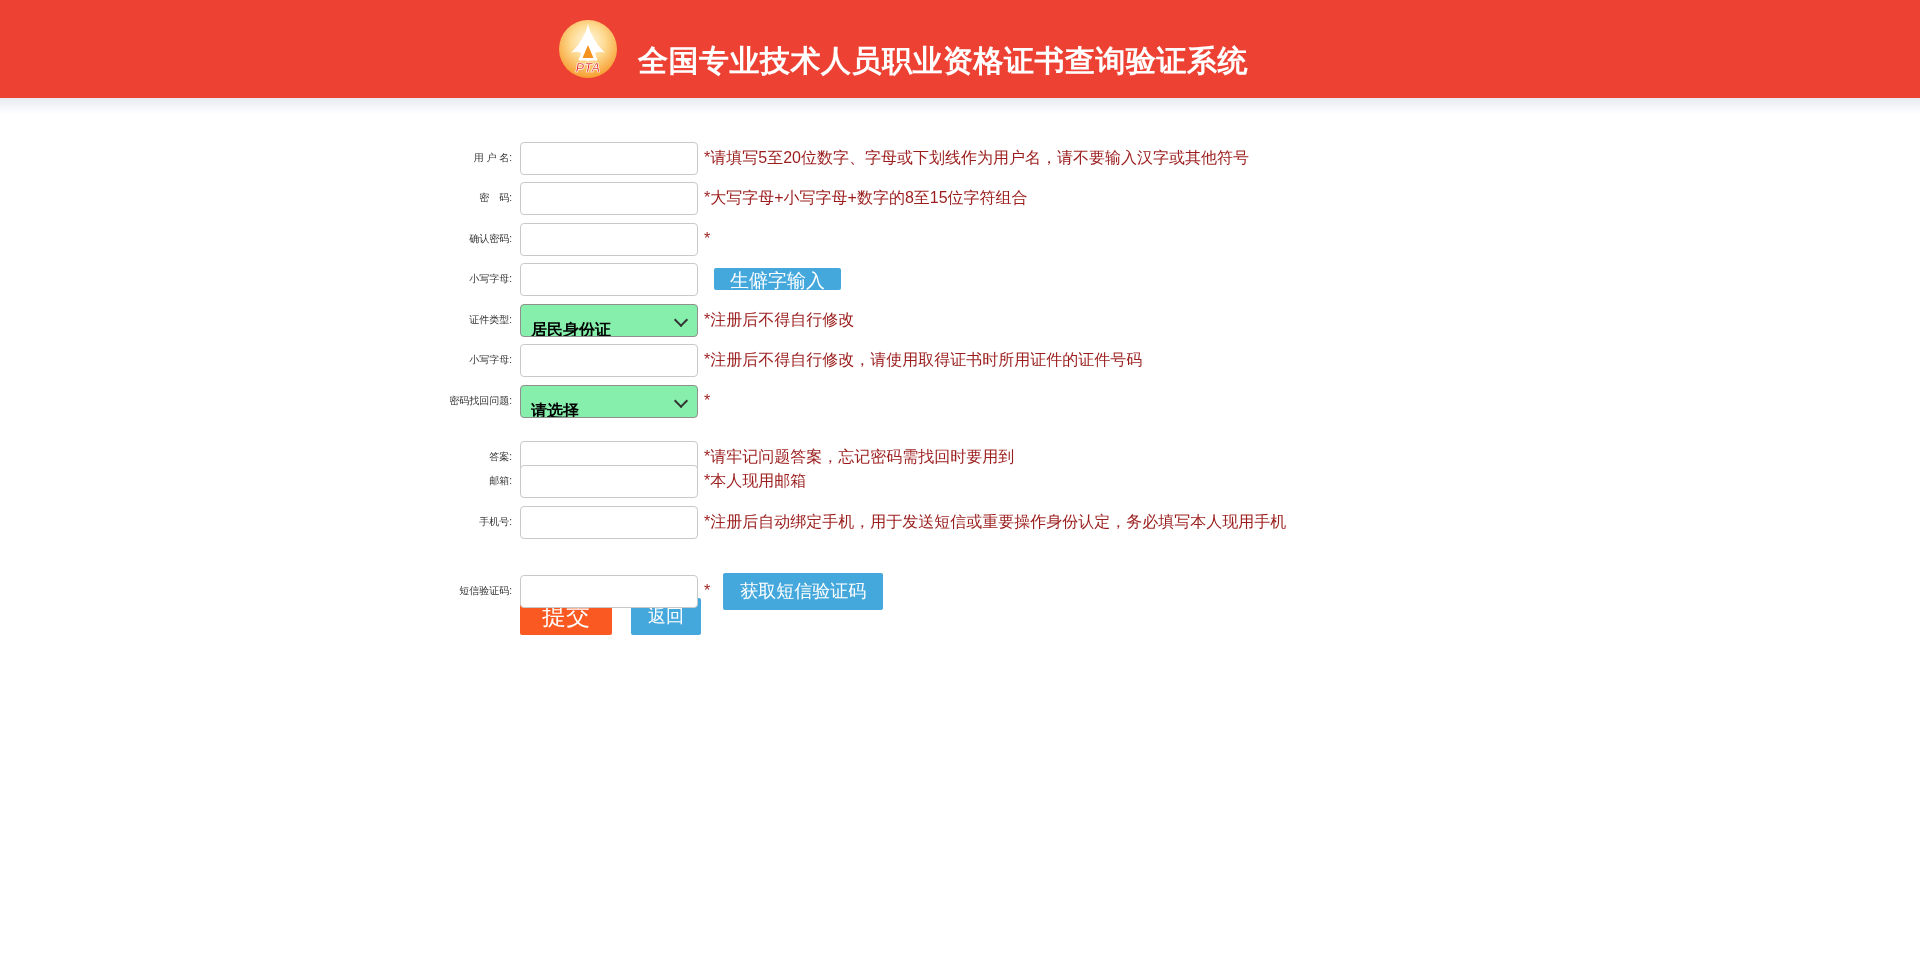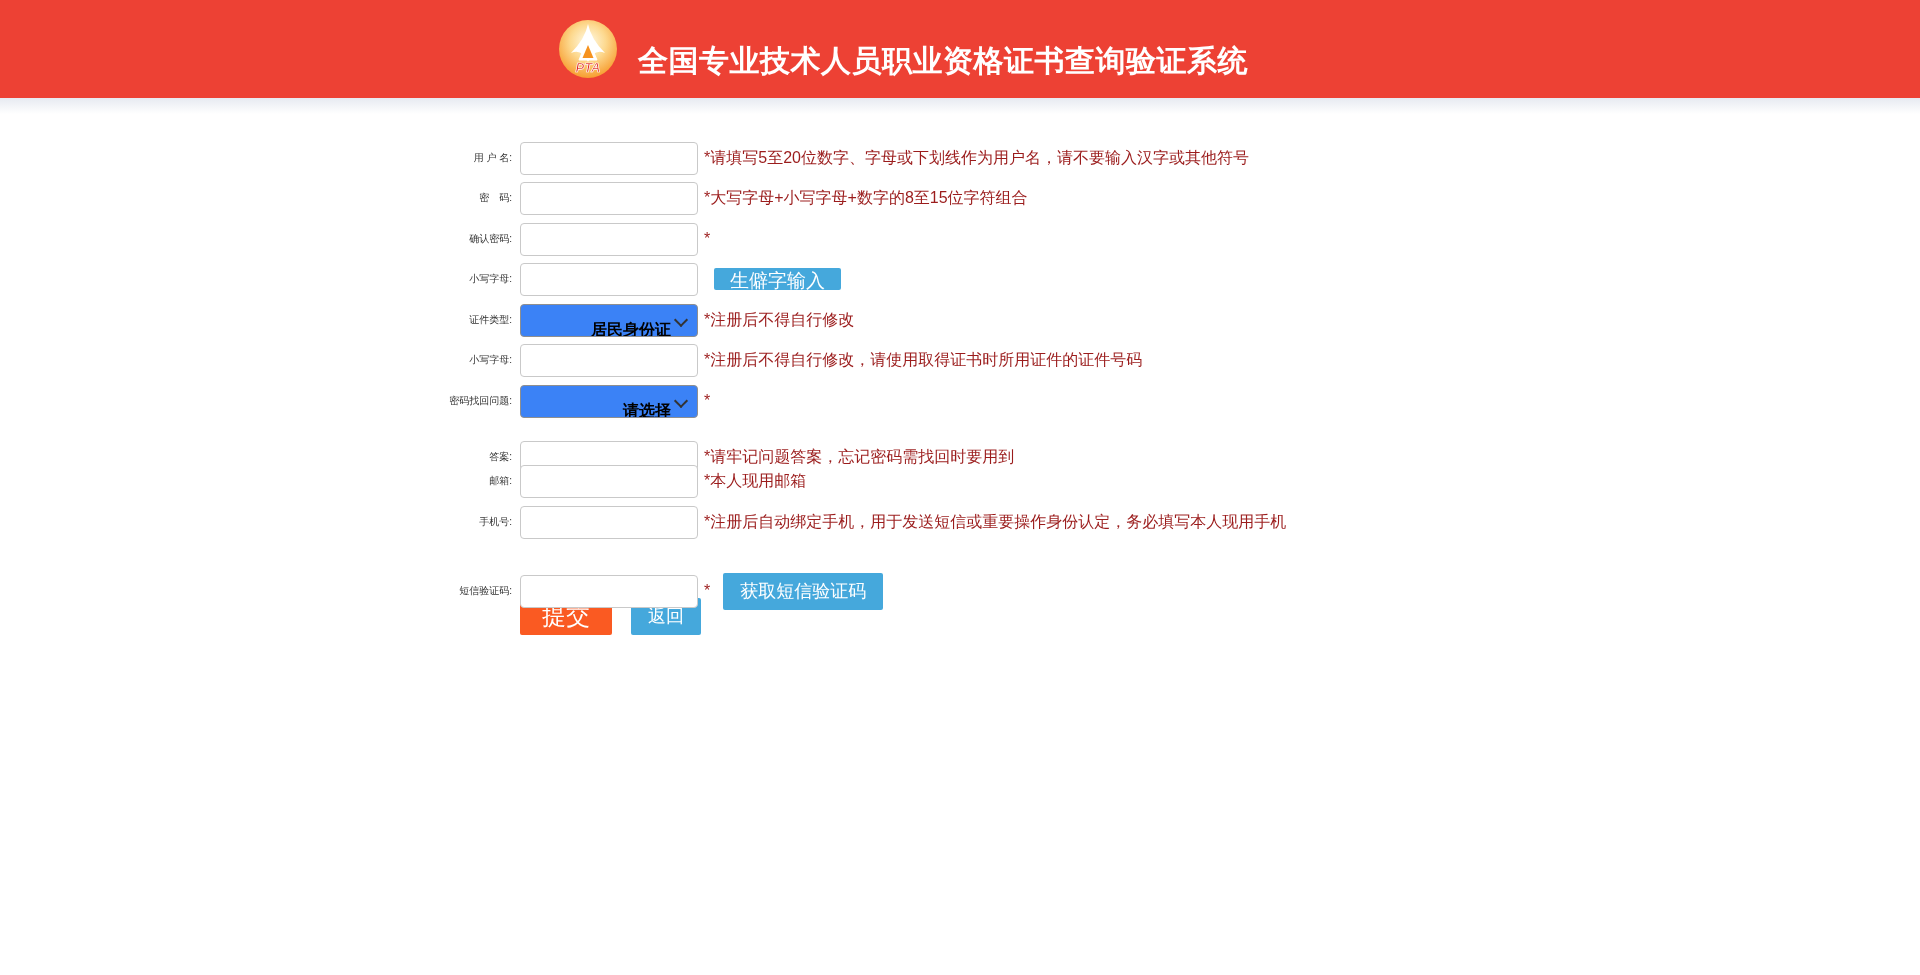--- a/index.html
+++ b/index.html
@@ -36,22 +36,22 @@
   .inp{
     flex:none;margin-left:8px;width:160px;height:31px;padding:0 8px;
     border:1px solid var(--input_border);border-radius:4px;
     font-size:15px;font-family:inherit;background:#fff;outline:none;
   }
   .selwrap{flex:none;position:relative;margin-left:8px;width:178px;height:33px;}
   .sel{
     appearance:none;-webkit-appearance:none;-moz-appearance:none;
     width:178px;height:33px;padding:16px 26px 0 10px;
     border:1px solid var(--select_border);border-radius:4px;
-    font-size:16px;font-weight:bold;color:#000;background:#3b82f6;
-    font-family:inherit;outline:none;text-align:right;
+    font-size:16px;font-weight:bold;color:#000;background:#86efac;
+    font-family:inherit;outline:none;
   }
   .chev{
     position:absolute;right:12px;top:11px;width:8px;height:8px;
     border-right:2px solid #333;border-bottom:2px solid #333;
     transform:rotate(45deg);pointer-events:none;
   }
   .hint{
     margin-left:6px;font-size:16px;color:var(--hint);white-space:nowrap;
   }
   .btn{

